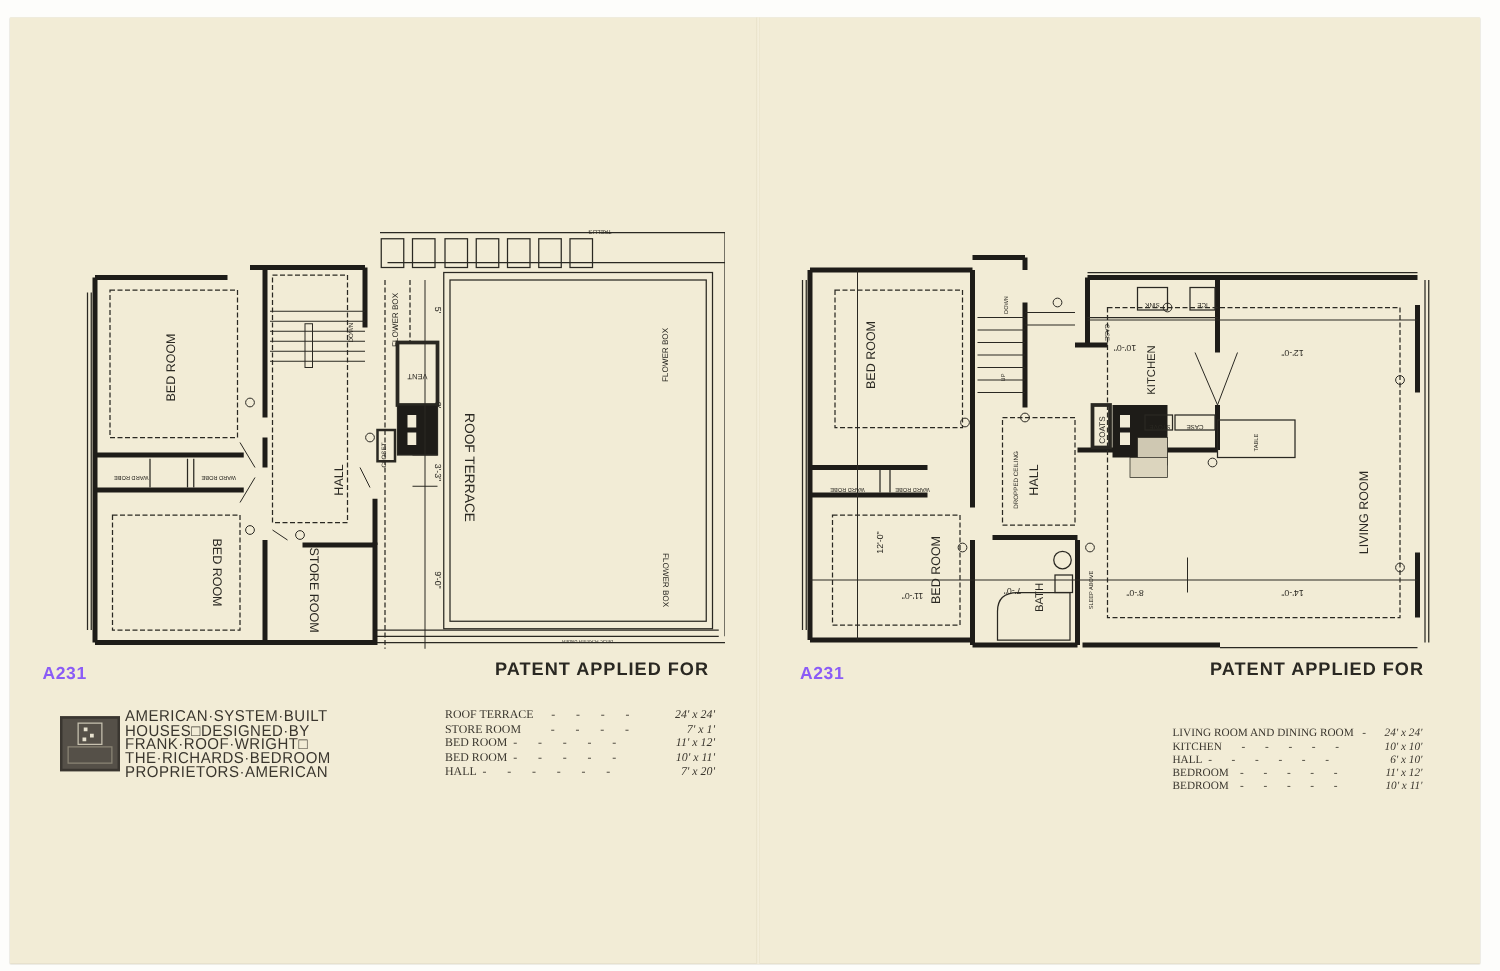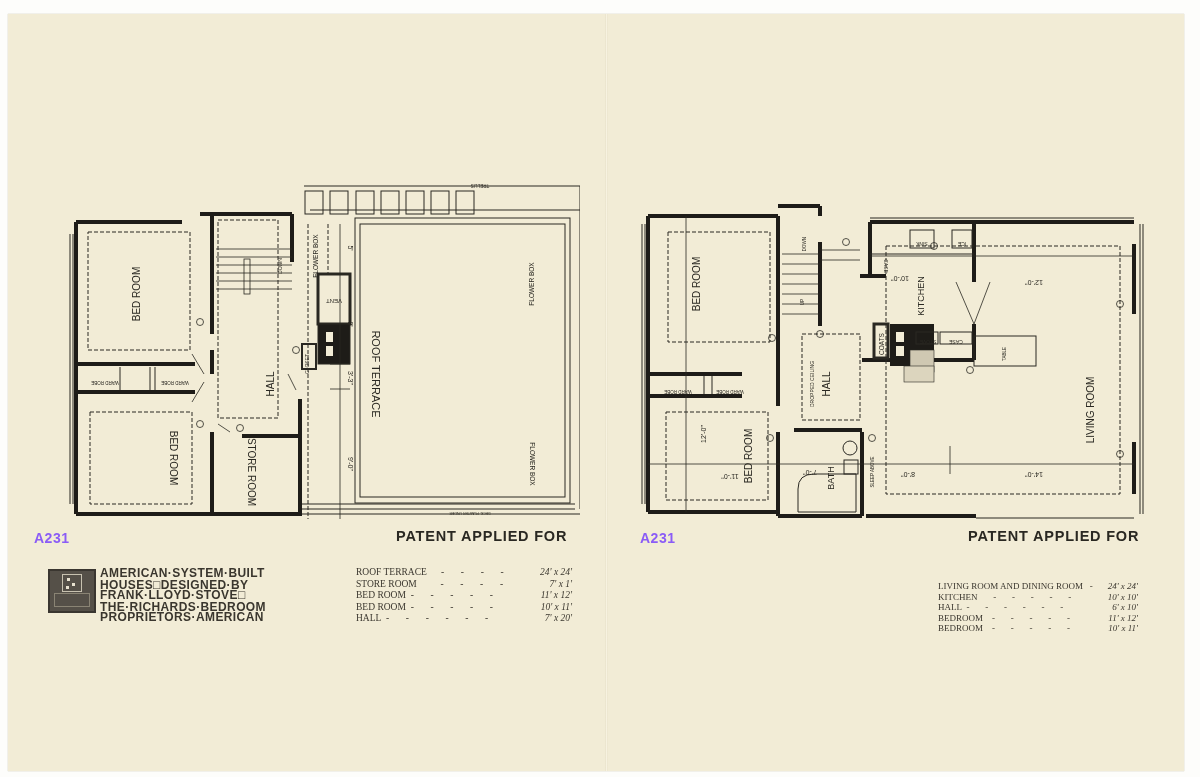--- a/index.html
+++ b/index.html
@@ -23,21 +23,21 @@
   .plan svg { display: block; }
   .code {
     position: absolute; font-family: "Liberation Sans", sans-serif; font-weight: bold;
     font-size: 14px; color: #8b5cf6; letter-spacing: 0.5px;
   }
   .patent {
     position: absolute; font-family: "Liberation Sans", sans-serif; font-weight: bold;
     font-size: 14.5px; color: #2a2822; letter-spacing: 0.8px; text-align: right;
   }
   .logo {
-    position: absolute; display: flex; align-items: flex-start; gap: 4px; font-weight: bold;
+    position: absolute; display: flex; align-items: center; gap: 4px;
   }
   .logo-mark {
     width: 44px; height: 40px; background: #555048; border: 2px solid #3a3630; position: relative;
   }
   .logo-mark .inner {
     position: absolute; left: 12px; top: 3px; width: 18px; height: 16px; border: 1px solid #c8c2b0;
   }
   .logo-mark .dot { position:absolute; width:3px; height:3px; background:#e8e2d0; }
   .logo-mark .base {
     position: absolute; left: 4px; top: 22px; width: 34px; height: 12px; border: 1px solid #8a8474;
@@ -192,21 +192,21 @@
       <div class="logo-mark">
         <div class="inner"></div>
         <div class="dot" style="left:17px; top:7px;"></div>
         <div class="dot" style="left:22px; top:12px;"></div>
         <div class="dot" style="left:16px; top:15px;"></div>
         <div class="base"></div>
       </div>
       <div class="logo-text">
         <div>AMERICAN·SYSTEM·BUILT</div>
         <div>HOUSES□DESIGNED·BY</div>
-        <div>FRANK·LLOYD·STOVE□</div>
+        <div>FRANK·ROOF·WRIGHT□</div>
         <div>THE·RICHARDS·BEDROOM</div>
         <div>PROPRIETORS·AMERICAN</div>
       </div>
     </div>
 
     <div class="schedule" style="left:348px; top:553px; width:216px;">
       <div class="row">
           <span class="name">ROOF TERRACE</span>
           <span class="dashes">&nbsp;&nbsp;&nbsp;&nbsp;&nbsp;&nbsp;-&nbsp;&nbsp;&nbsp;&nbsp;&nbsp;&nbsp;&nbsp;-&nbsp;&nbsp;&nbsp;&nbsp;&nbsp;&nbsp;&nbsp;-&nbsp;&nbsp;&nbsp;&nbsp;&nbsp;&nbsp;&nbsp;-</span>
           <span class="dim">24' x 24'</span>

